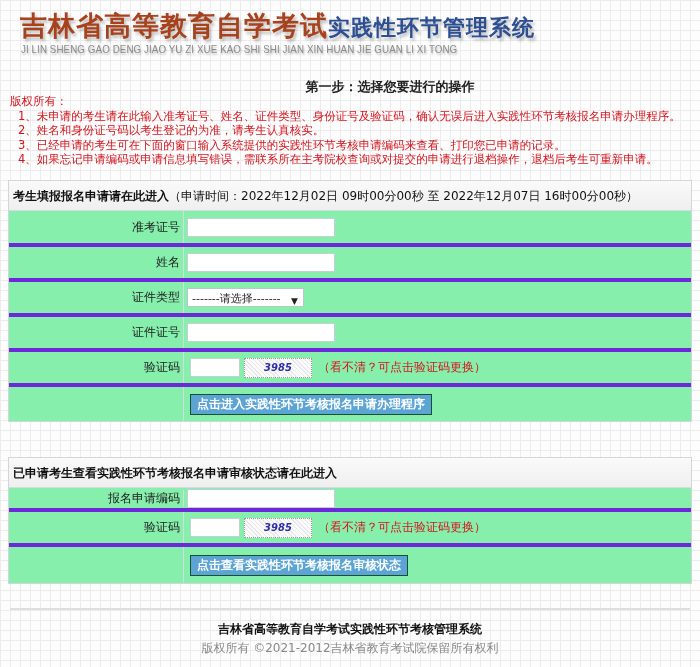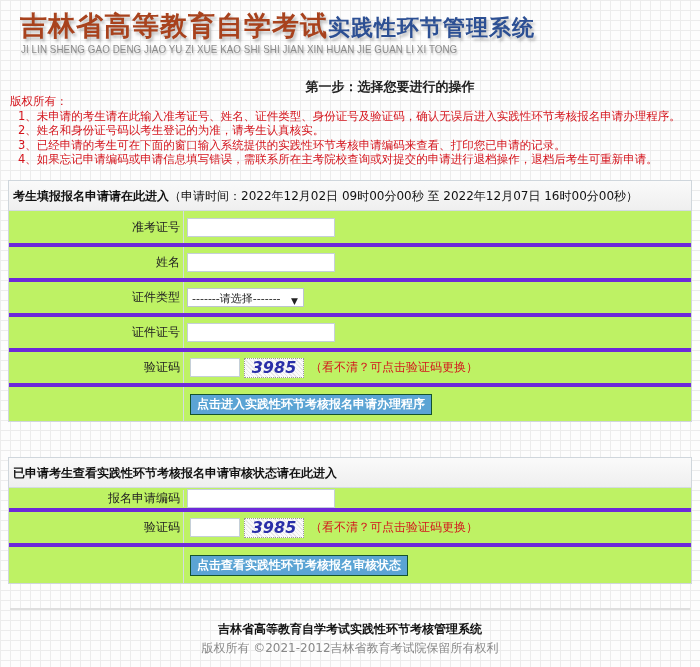--- a/index.html
+++ b/index.html
@@ -34,21 +34,21 @@
   .step-title {
     position: absolute; left: 0; top: 78px; width: 700px; text-align: center;
     font-size: 13px; font-weight: bold; color: #222; padding-left: 80px;
   }
   .guide { position: absolute; left: 10px; top: 94px; color: #d4141c; font-size: 11.5px; line-height: 14.5px; }
   .guide .guide-title { font-weight: normal; }
   .guide .guide-line { padding-left: 8px; white-space: nowrap; }
 
   .panel {
     position: absolute; left: 8px; width: 684px;
-    border: 1px solid #cfd6dc; background: #bef264;
+    border: 1px solid #cfd6dc; background: #86efac;
   }
   .panel-head {
     height: 30px; line-height: 30px; padding-left: 4px;
     background: linear-gradient(#fafafa, #efefef);
     border-bottom: 1px solid #d4dbe1;
     font-size: 12px; color: #111; white-space: nowrap;
   }
   .panel-head b { font-weight: bold; }
   .row { display: flex; border-bottom: 4px solid #6d28d9; }
   .row:last-child { border-bottom: none; }
@@ -62,24 +62,24 @@
     width: 148px; height: 19px; border: 1px solid #c5cfd8; background: #fff;
     font-size: 12px; padding: 0 3px;
   }
   .txt.short { width: 50px; margin-left: 3px; }
   .sel {
     height: 19px; width: 117px; border: 1px solid #bcc5ce; background: #fff;
     font-size: 11px; color: #222; padding-left: 4px; display: flex; align-items: flex-end; justify-content: space-between;
     padding-right: 5px;
   }
   .captcha {
-    width: 60px; height: 20px; margin-left: 4px; border: 1px dotted #999;
+    width: 68px; height: 20px; margin-left: 4px; border: 1px dotted #999;
     background:
       repeating-linear-gradient(45deg, #e9e9e9 0 1px, #fbfbfb 1px 3px);
-    color: #2a2fa8; font-style: italic; font-weight: bold; font-size: 16px;
+    color: #2a2fa8; font-style: italic; font-weight: bold; font-size: 10px;
     display: flex; align-items: center; justify-content: center; letter-spacing: 0px;
   }
   .captcha-hint { color: #d4141c; font-size: 12px; margin-left: 6px; }
   .btn {
     height: 21px; background: #5ba4d4; border: 1px solid #14532d;
     color: #fff; font-weight: bold; font-size: 12px; padding: 0 6px;
     display: flex; align-items: center; margin-left: 3px;
   }
   .divider { position: absolute; left: 10px; top: 608px; width: 680px; height: 2px; background: #dedede; }
   .footer-title { position: absolute; left: 0; top: 621px; width: 700px; text-align: center; font-weight: bold; font-size: 12px; color: #111; }

